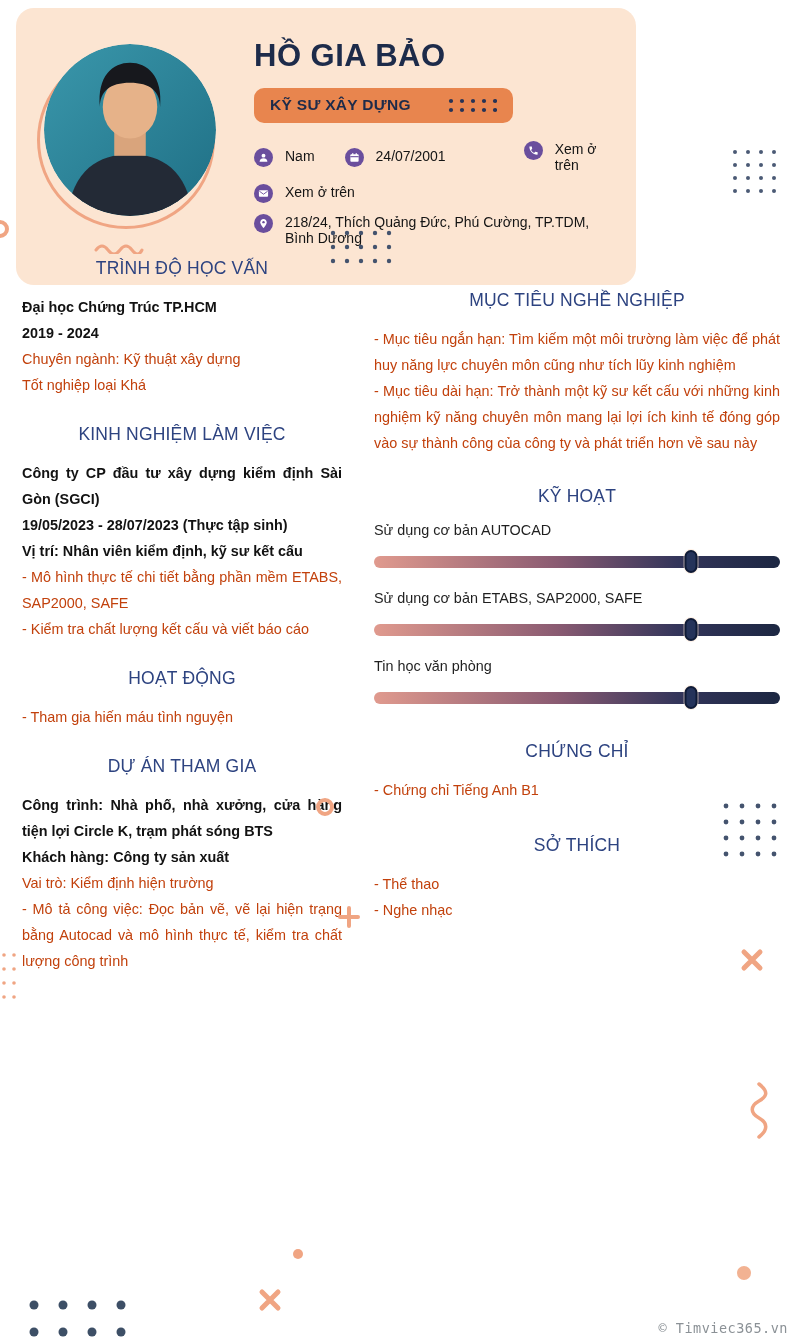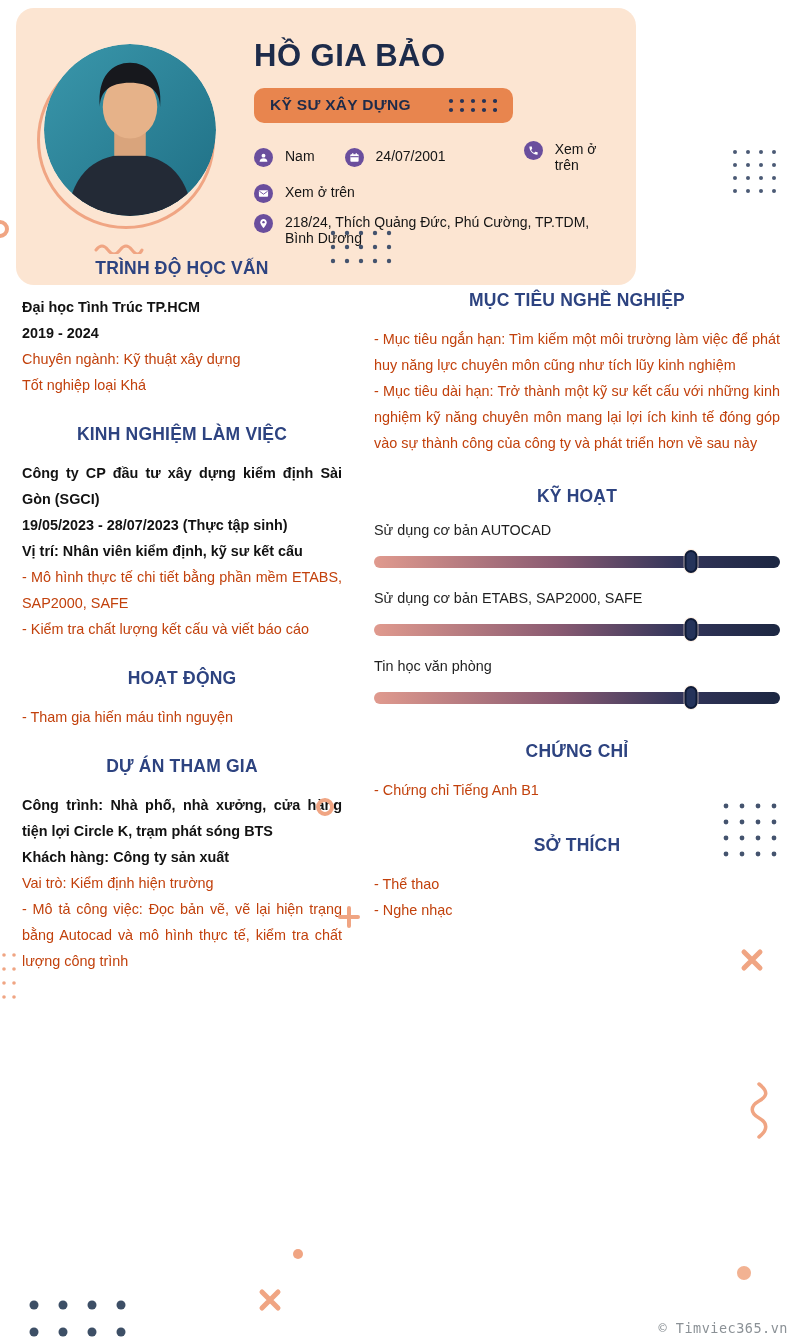--- a/index.html
+++ b/index.html
@@ -37,21 +37,21 @@
   .cicon{
     width:19px; height:19px; border-radius:50%; background:#6a4e9d; flex:none;
     display:inline-flex; align-items:center; justify-content:center;
   }
   .cicon svg{ width:11px; height:11px; display:block; }
   
   .columns{ position:absolute; left:0; top:244px; width:800px; display:flex; gap:32px; padding:14px 20px 0 22px; }
   .col-left{ width:320px; flex:none; }
   .col-right{ flex:1;margin-top:32px; }
   h2.sec{
-    text-align:center; color:#2d4380; font-size:17.5px; font-weight:bold;
+    text-align:center; color:#2d4380; font-size:17.5px; font-weight:normal;
     letter-spacing:.2px; margin:26px 0 15px;
   }
   h2.sec.first{ margin-top:0; }
   .p{ font-size:14.4px; line-height:26px; color:#c2410c; text-align:justify; }
   .b{ font-weight:bold; color:#121212; }
   
   .skill{ margin-bottom:17px; }
   .skill-label{ font-size:14.4px; color:#1f1f1f; margin:2px 0 12px; }
   .slider{ position:relative; height:23px; }
   .slider .track{
@@ -175,21 +175,21 @@
           </div>
         </div>
       </div>
     </div>
   </div>
 
   <div class="columns">
 
     <div class="col-left">
       <h2 class="sec first">TRÌNH ĐỘ HỌC VẤN</h2>
-      <p class="p b">Đại học Tình Trúc TP.HCM</p>
+      <p class="p b">Đại học Chứng Trúc TP.HCM</p>
       <p class="p b">2019 - 2024</p>
       <p class="p">Chuyên ngành: Kỹ thuật xây dựng</p>
       <p class="p">Tốt nghiệp loại Khá</p>
 
       <h2 class="sec">KINH NGHIỆM LÀM VIỆC</h2>
       <p class="p b">Công ty CP đầu tư xây dựng kiểm định Sài Gòn (SGCI)</p>
       <p class="p b">19/05/2023 - 28/07/2023 (Thực tập sinh)</p>
       <p class="p b">Vị trí: Nhân viên kiểm định, kỹ sư kết cấu</p>
       <p class="p">- Mô hình thực tế chi tiết bằng phần mềm ETABS, SAP2000, SAFE</p>
       <p class="p">- Kiểm tra chất lượng kết cấu và viết báo cáo</p>

